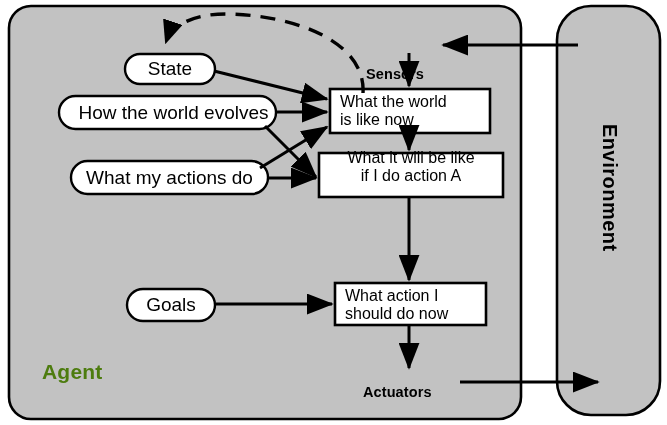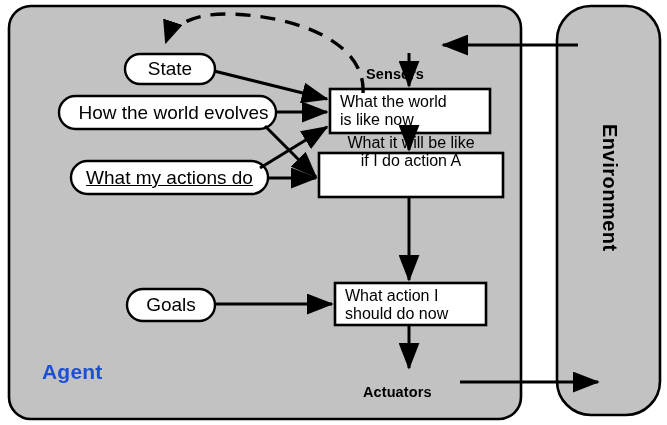--- a/index.html
+++ b/index.html
@@ -37,21 +37,21 @@
     position:absolute;
     font-size:14.5px;
     font-weight:bold;
     color:#000000;
     letter-spacing:0.1px;
   }
   .agent-label{
     position:absolute;
     font-size:21px;
     font-weight:bold;
-    color:#1d4ed8;
+    color:#4d7c0f;
     letter-spacing:0.2px;
   }
   .env-label{
     position:absolute;
     font-size:20px;
     font-weight:bold;
     color:#000000;
     writing-mode:vertical-rl;
     text-orientation:mixed;
     letter-spacing:0.5px;
@@ -114,28 +114,28 @@
 
     <line x1="409" y1="326" x2="409" y2="368" stroke="#000000" stroke-width="3" marker-end="url(#arrowhead)"></line>
 
     <line x1="460" y1="382" x2="598" y2="382" stroke="#000000" stroke-width="3" marker-end="url(#arrowhead)"></line>
   </svg>
 
   <div class="node-text pill-label" style="left:125px;top:54px;width:90px;height:30px;">State</div>
 
   <div class="node-text pill-label" style="left:59px;top:96px;width:229px;height:33px;">How the world evolves</div>
 
-  <div class="node-text pill-label" style="left:71px;top:161px;width:197px;height:33px;text-decoration:underline;">What my actions do</div>
+  <div class="node-text pill-label" style="left:71px;top:161px;width:197px;height:33px;">What my actions do</div>
 
   <div class="node-text box-label" style="left:340px;top:89px;width:150px;height:44px;justify-content:flex-start;text-align:left;">What the world
 is like now</div>
 
   <div class="node-text pill-label" style="left:127px;top:289px;width:88px;height:32px;">Goals</div>
 
-  <div class="node-text box-label" style="left:319px;top:138px;width:184px;height:28px;">What it will be like
+  <div class="node-text box-label" style="left:319px;top:153px;width:184px;height:28px;">What it will be like
 if I do action A</div>
 
   <div class="node-text box-label" style="left:345px;top:283px;width:141px;height:43px;justify-content:flex-start;text-align:left;">What action I
 should do now</div>
 
   <div class="port-label" style="left:366px;top:22px;margin-top:44px;">Sensors</div>
 
   <div class="port-label" style="left:363px;top:384px;">Actuators</div>
 
   <div class="agent-label" style="left:42px;top:360px;">Agent</div>

